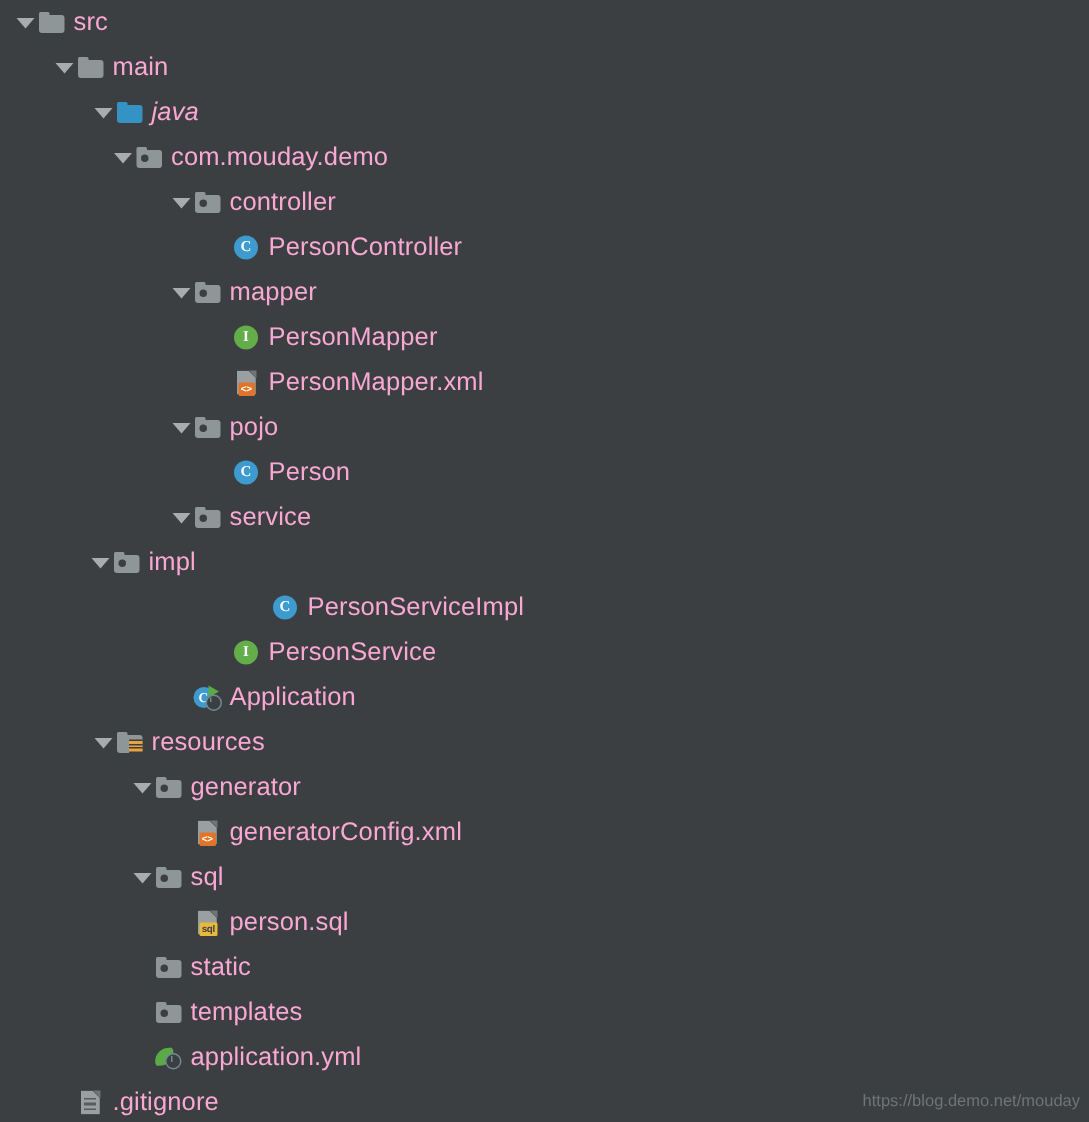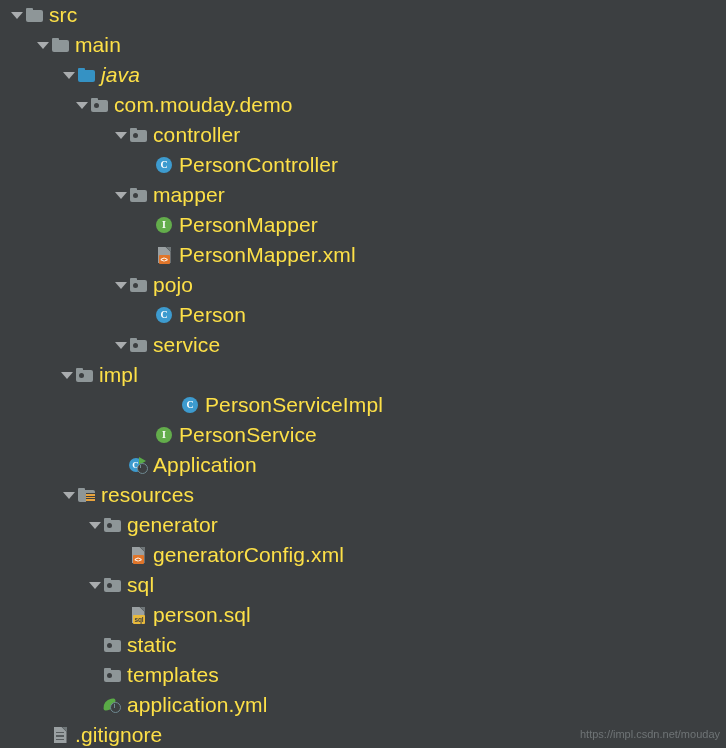--- a/index.html
+++ b/index.html
@@ -25,21 +25,21 @@
     border-right:6px solid transparent;
     border-top:7px solid #a9acae;
   }
   .arrow.none::before{content:"";display:block;}
   .ico{
     width:22px;height:30px;flex:0 0 22px;position:relative;
     display:flex;align-items:center;justify-content:center;
     margin-right:4px;
   }
   .label{
-    color:#fde047;font-size:21px;letter-spacing:.1px;
+    color:#f9a8d4;font-size:17px;letter-spacing:.1px;
   }
   
   .fold{position:relative;width:17px;height:14px;}
   .fold .tab{
     position:absolute;left:0;top:0;width:7px;height:3px;
     background:#8e9698;border-radius:1px 1px 0 0;
   }
   .fold .body{
     position:absolute;left:0;top:2px;width:17px;height:12px;
     background:#8e9698;border-radius:1px 2px 2px 2px;
@@ -387,13 +387,13 @@
           <span class="lines">
             <i></i>
             <i></i>
             <i></i>
           </span>
         </span>
       </span>
       <span class="label">.gitignore</span>
     </div>
   </div>
-<div id="watermark">https://impl.csdn.net/mouday</div>
+<div id="watermark">https://blog.demo.net/mouday</div>
 
 </body></html>

